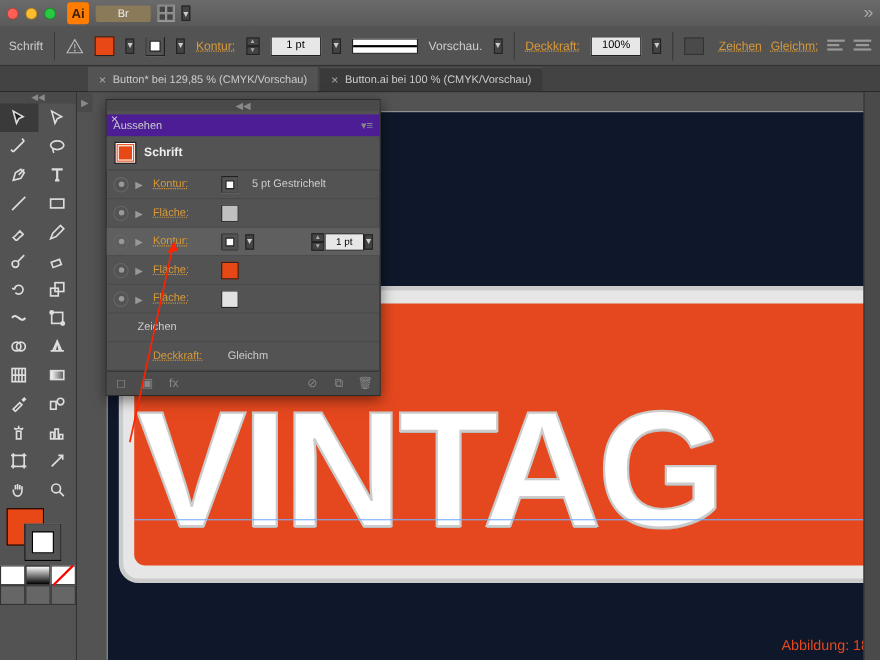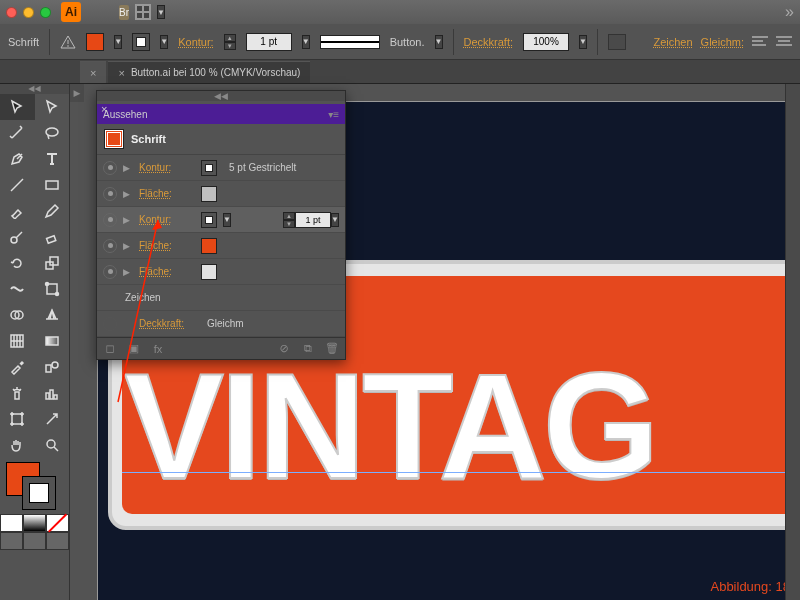--- a/index.html
+++ b/index.html
@@ -4,21 +4,21 @@
 <style>
 * { margin: 0; padding: 0; box-sizing: border-box; font-family: "Helvetica Neue", Arial, sans-serif; }
 body { width: 800px; height: 600px; background: #535353; overflow: hidden; position: relative; }
 
 
 .titlebar { height: 24px; background: linear-gradient(#6a6a6a,#5a5a5a); display: flex; align-items: center; padding: 0 6px; gap: 6px; }
 .traffic { display: flex; gap: 6px; }
 .dot { width: 11px; height: 11px; border-radius: 50%; border: 1px solid rgba(0,0,0,0.3); }
 .dot.red { background: #ff5f57; } .dot.yel { background: #febc2e; } .dot.grn { background: #28c840; }
 .app-badge { width: 20px; height: 20px; background: #ff7d00; color: #3a1c00; font-size: 12px; font-weight: bold; display: flex; align-items: center; justify-content: center; border-radius: 3px; margin-left: 4px;}
-.br-badge { background: #8a7a5a; color: #eee; font-size: 10px; padding: 2px 0; border-radius: 2px; margin-left: 32px; }
+.br-badge { background: #8a7a5a; color: #eee; font-size: 10px; padding: 2px 20px; border-radius: 2px; }
 .grid-ico { width: 16px; height: 16px; border: 1px solid #999; background: #444; display: flex; flex-wrap: wrap; }
 .grid-ico i { width: 50%; height: 50%; border: 1px solid #999; }
 .titlebar .chev { margin-left: auto; color: #aaa; font-size: 16px; }
 
 
 .controlbar { height: 36px; background: #535353; border-bottom: 1px solid #333; display: flex; align-items: center; padding: 0 8px; gap: 10px; color: #ccc; font-size: 11px; }
 .ctl-label { color: #ccc; }
 .tri-icon { width: 16px; height: 14px; display:flex; align-items:center; justify-content:center; }
 .tri-icon svg { display:block; }
 .swatch { width: 18px; height: 18px; border: 1px solid #222; }
@@ -138,21 +138,21 @@
   <span class="txt-link">Kontur:</span>
   <div class="step">
       <div>▲</div>
       <div>▼</div>
     </div>
   <input class="ctl-input" value="1 pt" style="">
   <div class="drop">▼</div>
   <div class="line-prev">
       <i></i>
     </div>
-  <span class="ctl-label">Button.</span>
+  <span class="ctl-label">Vorschau.</span>
   <div class="drop">▼</div>
   <div class="ctl-sep"></div>
   <span class="txt-link">Deckkraft:</span>
   <input class="ctl-input" value="100%" style="">
   <div class="drop">▼</div>
   <div class="ctl-sep"></div>
   <div class="sm-ico"></div>
   <div class="end-icons">
     <span class="txt-link">Zeichen</span>
     <span class="txt-link">Gleichm:</span>
@@ -165,20 +165,21 @@
         <i></i>
         <i style="width:70%;margin:0 auto"></i>
         <i></i>
       </div>
   </div>
 </div>
 
 <div class="tabstrip">
   <div class="doc-tab on">
     <span class="x">×</span>
+    <span>Button* bei 129,85 % (CMYK/Vorschau)</span>
   </div>
   <div class="doc-tab">
     <span class="x">×</span>
     <span>Button.ai bei 100 % (CMYK/Vorschau)</span>
   </div>
 </div>
 
 <div class="toolpanel">
   <div class="tool-collapse">◀◀</div>
   <div class="tool-grid">

